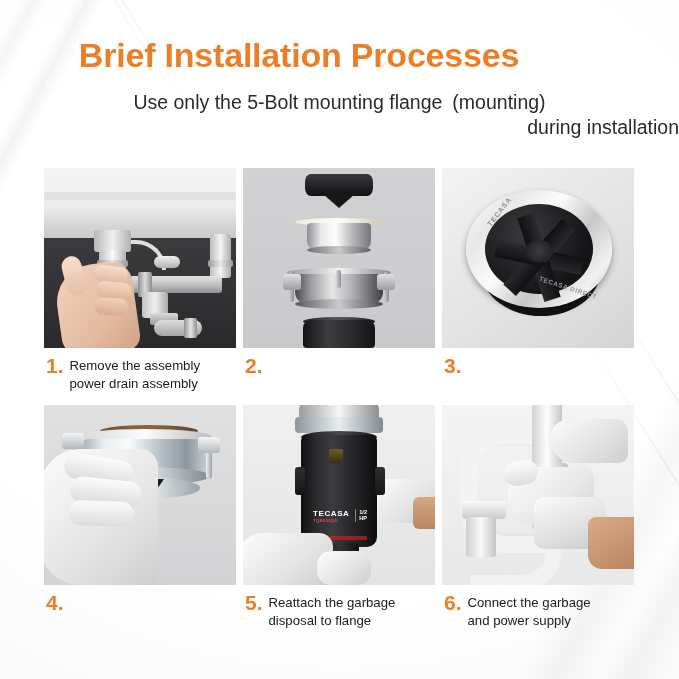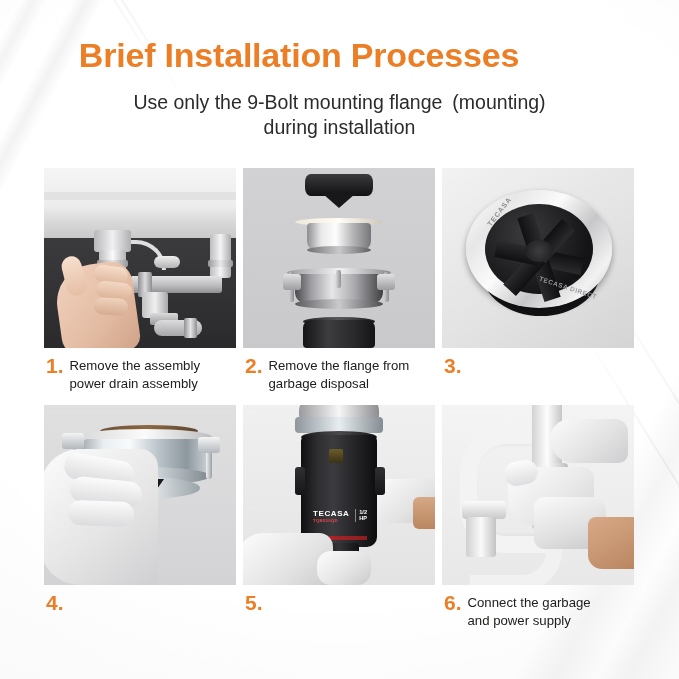--- a/index.html
+++ b/index.html
@@ -21,21 +21,21 @@
   
   .title{
     position:absolute;left:0;top:36px;width:598px;text-align:center;
     font-size:34px;font-weight:bold;letter-spacing:-.2px;
     color:#EC7E26;
   }
   .subtitle{
     position:absolute;left:0;top:90px;width:679px;text-align:center;
     font-size:19.5px;line-height:25px;color:#2b2b2b;font-weight:normal;
   }
-  .sub-l2{display:block;}
+  .sub-l2{display:block;text-align:right;}
   .gap{display:inline-block;width:10px;}
 
   
   .grid{position:absolute;left:44px;top:168px;width:591px;}
   .row{display:flex;gap:7px;}
   .cell{width:192px;}
   .photo{
     width:192px;height:180px;position:relative;overflow:hidden;
     background:#cfcfd1;
   }
@@ -238,21 +238,21 @@
 <div id="page">
 
   <div class="streak" style="left:-60px;top:-40px;width:300px;height:2px;transform:rotate(58deg);"></div>
   <div class="streak" style="left:-40px;top:-20px;width:300px;height:2px;transform:rotate(58deg);"></div>
   <div class="streak" style="left:520px;top:420px;width:340px;height:2px;transform:rotate(58deg);"></div>
   <div class="streak" style="left:500px;top:470px;width:340px;height:2px;transform:rotate(58deg);"></div>
 
   <div class="title">Brief Installation Processes</div>
 
   <div class="subtitle">
-    <span>Use only the 9-Bolt mounting flange</span><span class="gap"></span><span>(mounting)</span>
+    <span>Use only the 5-Bolt mounting flange</span><span class="gap"></span><span>(mounting)</span>
     <span class="sub-l2">during installation</span>
   </div>
 
   <div class="grid">
 
     <div class="row">
 
       <div class="cell">
         <div class="photo p1">
           <div class="cabinet"></div>
@@ -299,24 +299,20 @@
           <div class="boltL"></div>
           <div class="boltM"></div>
           <div class="boltR"></div>
           <div class="earL"></div>
           <div class="earR"></div>
           <div class="neckTop"></div>
           <div class="neck"></div>
         </div>
         <div class="cap">
           <span class="num">2.</span>
-          <span class="captxt">
-            <span>Remove the flange from</span><br>
-            <span>garbage disposal</span>
-          </span>
         </div>
       </div>
 
       <div class="cell">
         <div class="photo p3">
           <div class="blackbase"></div>
           <div class="chrome"></div>
           <div class="inner">
             <div class="blade">
               <div class="bl" style="transform:rotate(12deg);"></div>
@@ -381,20 +377,24 @@
               <span>1/2</span><br>
               <span>HP</span>
             </div>
           </div>
           <div class="lbar"></div>
           <div class="gl glL"></div>
           <div class="gl glB"></div>
         </div>
         <div class="cap">
           <span class="num">5.</span>
+          <span class="captxt">
+            <span>Reattach the garbage</span><br>
+            <span>disposal to flange</span>
+          </span>
         </div>
       </div>
 
       <div class="cell">
         <div class="photo p6">
           <div class="ubend"></div>
           <div class="nutH"></div>
           <div class="low"></div>
           <div class="lowb"></div>
           <div class="vert"></div>

